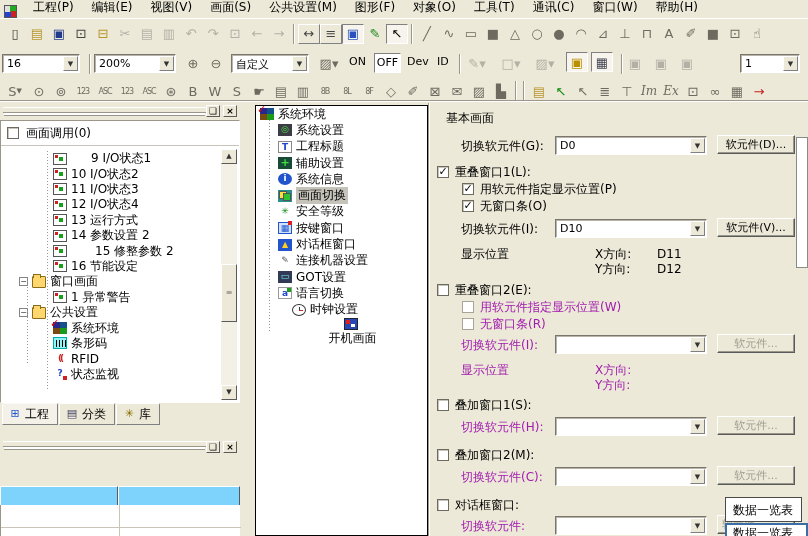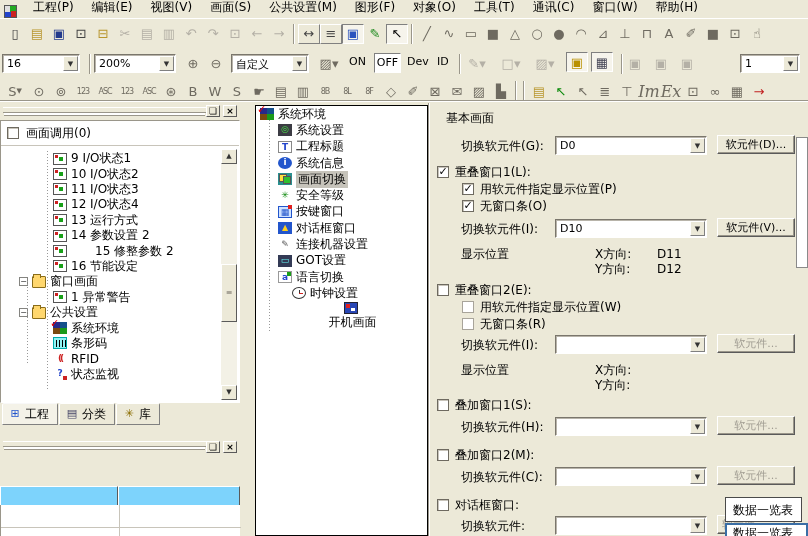--- a/index.html
+++ b/index.html
@@ -1,31 +1,31 @@
 <!DOCTYPE html>
 <html><head>
 <meta charset="utf-8">
 <style>
 *{margin:0;padding:0;box-sizing:border-box}
 html,body{width:808px;height:536px;overflow:hidden}
 body{font-family:"DejaVu Sans","Liberation Sans",sans-serif}
 .win{position:relative;width:808px;height:536px;background:#ece9d8;font-size:12px;color:#000;overflow:hidden}
 .abs{position:absolute}
 .lb{position:absolute;white-space:nowrap;line-height:14px}
-.dim{color:#000000}
+.dim{color:#a21caf}
 
 .menubar{position:absolute;left:0;top:0;width:808px;height:19px;display:flex;align-items:flex-end;background:#ece9d8;border-bottom:1px solid #fff}
 .appicon{width:13px;height:13px;margin:0 7px 0 4px;background:conic-gradient(#22aa22 0 25%,#cc2222 0 50%,#2244cc 0 75%,#e0e0e0 0);border:1px solid #555}
 .mitem{padding:2px 9px;cursor:default}
 
 .tb{position:absolute;background:#ece9d8}
 .tbflex{display:flex;align-items:center}
 .tbtn{width:22px;height:20px;display:inline-flex;align-items:center;justify-content:center;font-size:13px;color:#6e6a60;flex:none;border:1px solid transparent}
 .tbtn.sm{font-size:8px;letter-spacing:-1px}
-.tbtn.it{font-family:"DejaVu Serif","Liberation Serif",serif;font-style:italic;font-size:16px}
+.tbtn.it{font-family:"DejaVu Serif","Liberation Serif",serif;font-style:italic;font-size:12px}
 .tbtn.d{color:#b4b0a6}
 .tbtn.p{border:1px solid;border-color:#808080 #fff #fff #808080;background:#f6f4ec}
 .tbtn.r{border:1px solid;border-color:#fff #808080 #808080 #fff}
 .sep{width:2px;height:20px;border-left:1px solid #9a968a;border-right:1px solid #fff;margin:0 3px;flex:none}
 .combo{position:absolute;height:19px;background:#fff;border:1px solid;border-color:#7a766c #fff #fff #7a766c;box-shadow:inset 1px 1px 0 #b8b4aa}
 .cval{position:absolute;left:4px;top:2px;font-size:11px;white-space:nowrap}
 .cbtn{position:absolute;right:1px;top:1px;bottom:1px;width:15px;background:#ece9d8;border:1px solid;border-color:#fff #808080 #808080 #fff;font-size:7px;color:#333;display:flex;align-items:center;justify-content:center}
 .btn3d{position:absolute;height:19px;background:#ece9d8;border:1px solid;border-color:#fff #5a5a5a #5a5a5a #fff;box-shadow:inset -1px -1px 0 #9a968a;font-size:11px;text-align:center;line-height:17px;cursor:default;white-space:nowrap;overflow:hidden}
 .btn3d.dimb{color:#a09c92}
 .flat{position:absolute;font-size:11px;padding:2px 3px}
@@ -238,21 +238,21 @@
       <span class="hbtn" style="right:20px;top:2px">❏</span>
       <span class="hbtn" style="right:3px;top:2px">×</span>
     </div>
     <div class="pbody">
       <span class="cb" style="left:6px;top:6px"></span>
       <span class="lb" style="left:25px;top:5px">画面调用(0)</span>
       <div class="abs" style="left:0;top:24px;right:0;height:1px;border-top:1px solid #c8c4ba"></div>
       <div class="abs" id="ltree" style="left:2px;top:30px;width:218px;bottom:0;overflow:hidden">
         <div class="dot" style="left:24px;top:130px;height:82px"></div>
         <div class="dot" style="left:44px;top:0;height:240px"></div>
-      <div class="trow" style="padding-left: 50px;">
+      <div class="trow" style="padding-left: 50px; gap: 20px;">
             <span class="ic ic-screen"></span>
             <span>9 I/O状态1</span>
           </div>
           <div class="trow" style="padding-left: 50px;">
             <span class="ic ic-screen"></span>
             <span>10 I/O状态2</span>
           </div>
           <div class="trow" style="padding-left: 50px;">
             <span class="ic ic-screen"></span>
             <span>11 I/O状态3</span>
@@ -352,20 +352,24 @@
       </div>
       <div class="mrow" style="padding-left: 22px;">
         <span class="ic ic-gear"></span>
         <span>系统设置</span>
       </div>
       <div class="mrow" style="padding-left: 22px;">
         <span class="ic ic-title"></span>
         <span>工程标题</span>
       </div>
       <div class="mrow" style="padding-left: 22px;">
+        <span class="ic ic-aux"></span>
+        <span>辅助设置</span>
+      </div>
+      <div class="mrow" style="padding-left: 22px;">
         <span class="ic ic-info"></span>
         <span>系统信息</span>
       </div>
       <div class="mrow" style="padding-left: 22px;">
         <span class="ic ic-switch"></span>
         <span class="msel">画面切换</span>
       </div>
       <div class="mrow" style="padding-left: 22px;">
         <span class="ic ic-security"></span>
         <span>安全等级</span>

